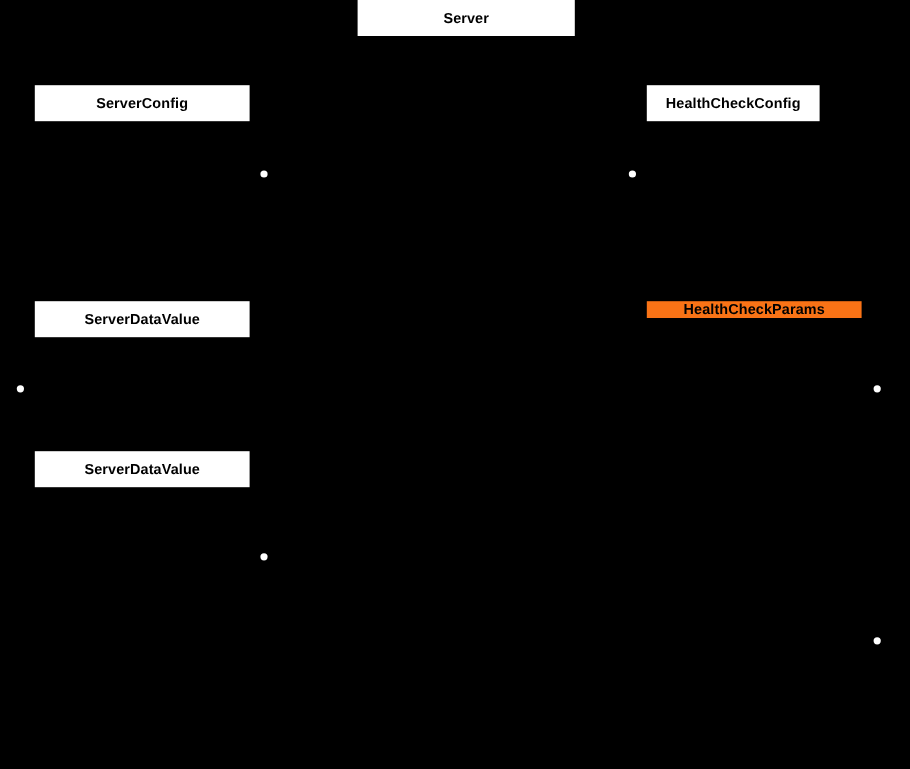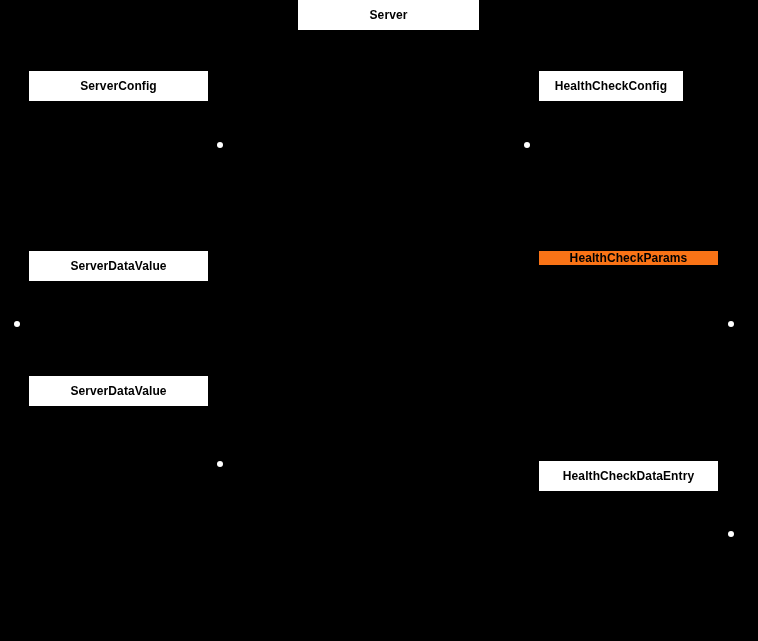--- a/index.html
+++ b/index.html
@@ -67,23 +67,20 @@
   </div>
 
   <div class="class-box" style="left: 539px; top: 251px; width: 179px; height: 14px; background: #f97316; color: rgb(0, 0, 0);">
     <span class="class-name">HealthCheckParams</span>
   </div>
 
   <div class="class-box" style="left: 29px; top: 376px; width: 179px; height: 30px; background: rgb(255, 255, 255); color: rgb(0, 0, 0);">
     <span class="class-name">ServerDataValue</span>
   </div>
 
-  <div class="class-box" style="left: 539px; top: 461px; width: 179px; height: 30px; background: rgb(255, 255, 255); color: rgb(0, 0, 0);">
-    <span class="class-name">HealthCheckDataEntry</span>
-  </div>
 
   <div class="link-marker" style="left: 217px; top: 142px; background: rgb(255, 255, 255);"></div>
   <div class="link-marker" style="left: 524px; top: 142px; background: rgb(255, 255, 255);"></div>
   <div class="link-marker" style="left: 14px; top: 321px; background: rgb(255, 255, 255);"></div>
   <div class="link-marker" style="left: 728px; top: 321px; background: rgb(255, 255, 255);"></div>
   <div class="link-marker" style="left: 217px; top: 461px; background: rgb(255, 255, 255);"></div>
   <div class="link-marker" style="left: 728px; top: 531px; background: rgb(255, 255, 255);"></div>
 
 </div>
 

